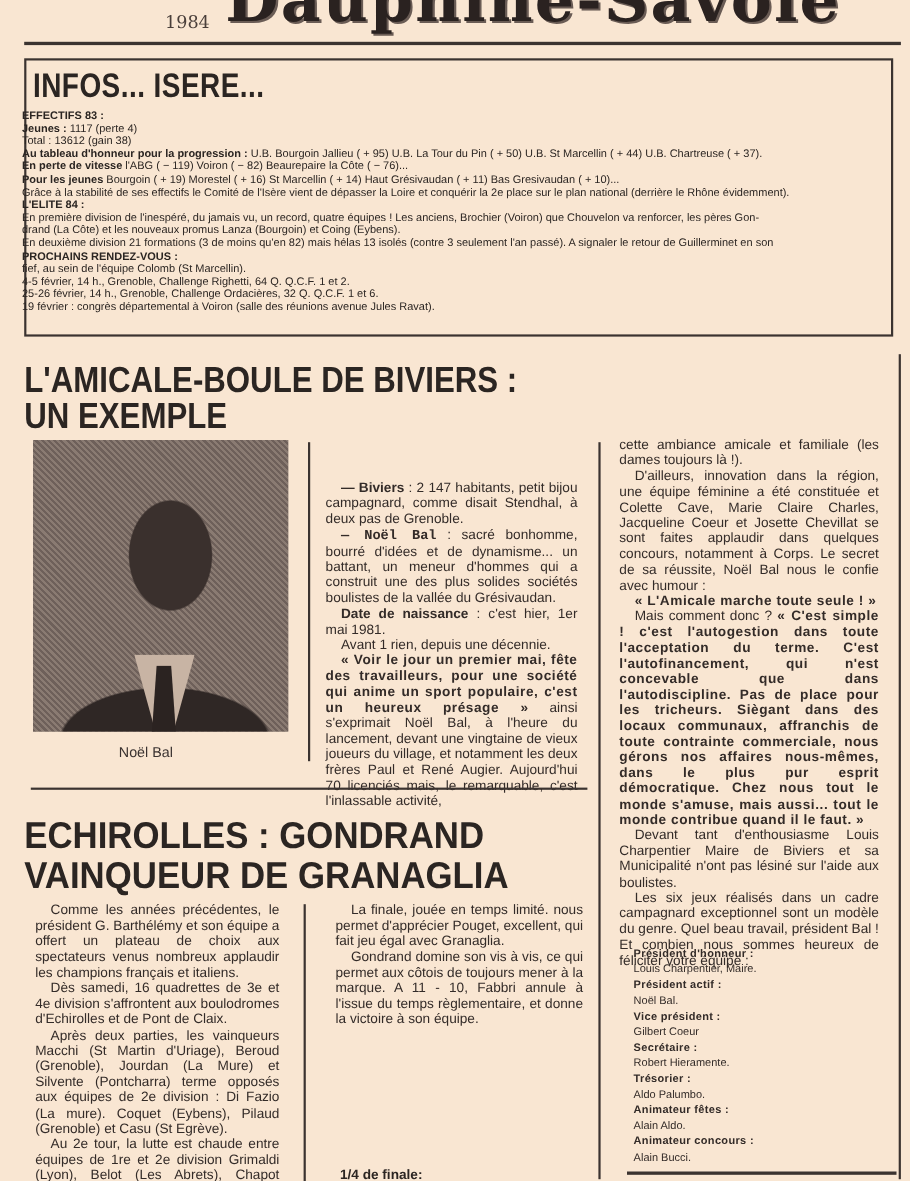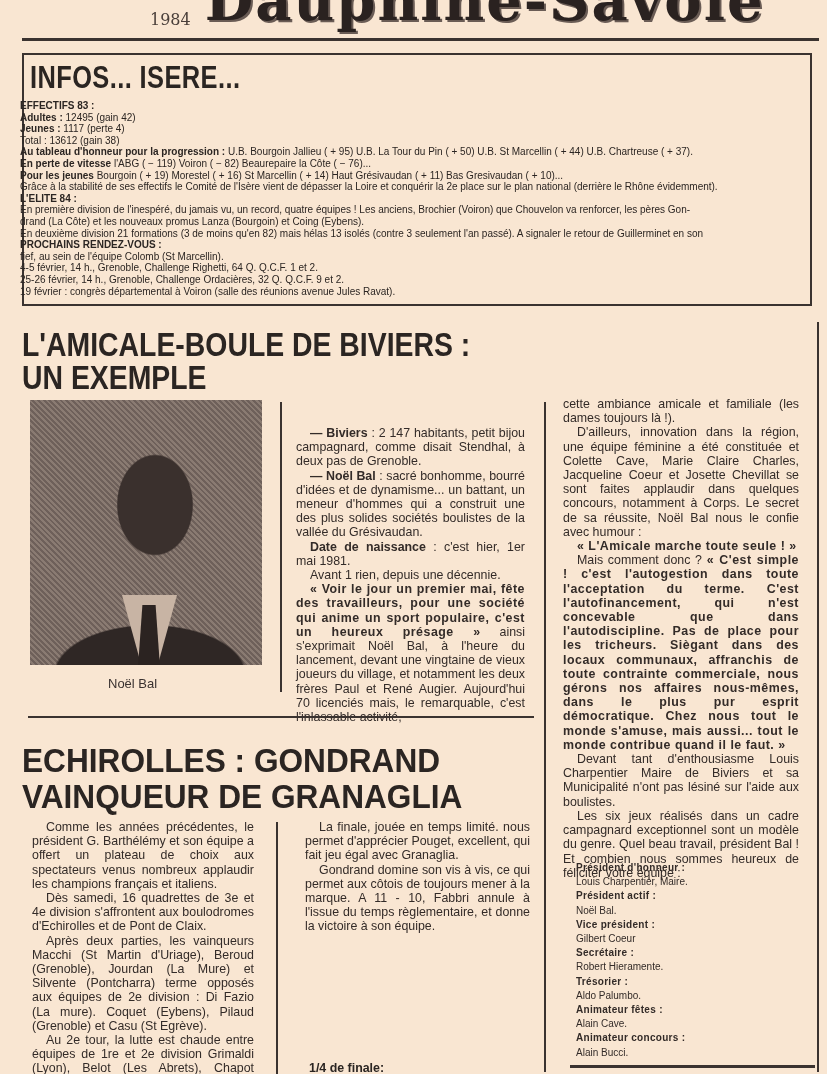--- a/index.html
+++ b/index.html
@@ -61,21 +61,21 @@
     position: absolute; left: 108px; top: 205px; width: 22px; height: 62px;
     background: #2b2321; clip-path: polygon(20% 0, 80% 0, 100% 100%, 0 100%);
   }
   .caption { left: 108px; top: 676px; font-size: 13px; color: #3a3230; }
   .col {
     font-size: 12.4px; line-height: 14.2px; text-align: justify; color: #332b28;
   }
   .col p { margin: 0; text-indent: 14px; }
   .col p.noind { text-indent: 0; }
   .col .qb { font-weight: bold; letter-spacing: 0.5px; }
-  .col-mid { left: 296px; top: 426px; width: 229px; }
+  .col-mid { left: 296px; top: 436px; width: 229px; }
   .col-right { left: 563px; top: 397px; width: 236px; }
   .col-e1 { left: 32px; top: 820px; width: 222px; }
   .col-e2 { left: 305px; top: 820px; width: 225px; }
   .officers { left: 576px; top: 861px; font-size: 10px; line-height: 14.2px; color: #332b28; }
   .officers .lbl { font-weight: bold; letter-spacing: 0.3px; }
   .quarter { left: 309px; top: 1061px; font-size: 12.4px; font-weight: bold; }
   .hr-mid { left: 28px; top: 716px; width: 506px; height: 2px; background: #3b3330; }
   .hr-bot { left: 570px; top: 1065px; width: 245px; height: 3px; background: #3b3330; }
 </style>
 </head>
@@ -83,54 +83,53 @@
 
 <div class="abs masthead">
   <span class="year">1984</span><span>Dauphiné-Savoie</span>
 </div>
 <div class="abs rule-top"></div>
 
 <div class="abs infos-box"></div>
 <div class="abs infos-title">INFOS... ISERE...</div>
 <div class="abs infos-body" id="infos-body">
     <span class="ln"><b>EFFECTIFS 83 :</b></span>
-    <span class="ln"><b>Adultes :</b><span> 12495 (gain 42)</span></span>
     <span class="ln"><b>Jeunes :</b><span> 1117 (perte 4)</span></span>
     <span class="ln"><span>Total : 13612 (gain 38)</span></span>
     <span class="ln"><b>Au tableau d'honneur pour la progression :</b><span> U.B. Bourgoin Jallieu ( + 95) U.B. La Tour du Pin ( + 50) U.B. St Marcellin ( + 44) U.B. Chartreuse ( + 37).</span></span>
     <span class="ln"><b>En perte de vitesse</b><span> l'ABG ( − 119) Voiron ( − 82) Beaurepaire la Côte ( − 76)...</span></span>
     <span class="ln"><b>Pour les jeunes</b><span> Bourgoin ( + 19) Morestel ( + 16) St Marcellin ( + 14) Haut Grésivaudan ( + 11) Bas Gresivaudan ( + 10)...</span></span>
     <span class="ln"><span>Grâce à la stabilité de ses effectifs le Comité de l'Isère vient de dépasser la Loire et conquérir la 2e place sur le plan national (derrière le Rhône évidemment).</span></span>
     <span class="ln"><b>L'ELITE 84 :</b></span>
     <span class="ln"><span>En première division de l'inespéré, du jamais vu, un record, quatre équipes ! Les anciens, Brochier (Voiron) que Chouvelon va renforcer, les pères Gon-</span></span>
     <span class="ln"><span>drand (La Côte) et les nouveaux promus Lanza (Bourgoin) et Coing (Eybens).</span></span>
     <span class="ln"><span>En deuxième division 21 formations (3 de moins qu'en 82) mais hélas 13 isolés (contre 3 seulement l'an passé). A signaler le retour de Guillerminet en son</span></span>
     <span class="ln"><b>PROCHAINS RENDEZ-VOUS :</b></span>
     <span class="ln"><span>fief, au sein de l'équipe Colomb (St Marcellin).</span></span>
     <span class="ln"><span>4-5 février, 14 h., Grenoble, Challenge Righetti, 64 Q. Q.C.F. 1 et 2.</span></span>
-    <span class="ln"><span>25-26 février, 14 h., Grenoble, Challenge Ordacières, 32 Q. Q.C.F. 9 et 2.</span></span>
+    <span class="ln"><span>25-26 février, 14 h., Grenoble, Challenge Ordacières, 32 Q. Q.C.F. 1 et 6.</span></span>
     <span class="ln"><span>19 février : congrès départemental à Voiron (salle des réunions avenue Jules Ravat).</span></span>
   </div>
 
 <div class="abs headline h1">
   <div>L'AMICALE-BOULE DE BIVIERS :</div>
   <div>UN EXEMPLE</div>
 </div>
 <div class="abs vrule" style="left:817px; top:322px; height:750px;"></div>
 
 <div class="abs photo">
   <div class="collar"></div>
   <div class="tie"></div>
 </div>
 <div class="abs caption">Noël Bal</div>
 
 <div class="abs vrule" style="left:280px; top:402px; height:290px;"></div>
 <div class="abs col col-mid" id="col-mid">
     <p><span style="font-weight: bold;">— Biviers</span><span> : 2 147 habitants, petit bijou campagnard, comme disait Stendhal, à deux pas de Grenoble.</span></p>
-    <p><span style="font-weight: bold;">— Noël Bal</span><span> : sacré bonhomme, bourré d'idées et de dynamisme... un battant, un meneur d'hommes qui a construit une des plus solides sociétés boulistes de la vallée du Grésivaudan.</span></p>
+    <p><span style="font-weight: bold; font-family: Liberation Mono, monospace;">— Noël Bal</span><span> : sacré bonhomme, bourré d'idées et de dynamisme... un battant, un meneur d'hommes qui a construit une des plus solides sociétés boulistes de la vallée du Grésivaudan.</span></p>
     <p><span style="font-weight: bold;">Date de naissance</span><span> : c'est hier, 1er mai 1981.</span></p>
     <p><span>Avant 1 rien, depuis une décennie.</span></p>
     <p><span class="qb">« Voir le jour un premier mai, fête des travailleurs, pour une société qui anime un sport populaire, c'est un heureux présage »</span><span> ainsi s'exprimait Noël Bal, à l'heure du lancement, devant une vingtaine de vieux joueurs du village, et notamment les deux frères Paul et René Augier. Aujourd'hui 70 licenciés mais, le remarquable, c'est l'inlassable activité,</span></p>
   </div>
 <div class="abs vrule" style="left:544px; top:402px; height:670px;"></div>
 <div class="abs col col-right" id="col-right">
     <p class=" noind"><span>cette ambiance amicale et familiale (les dames toujours là !).</span></p>
     <p><span>D'ailleurs, innovation dans la région, une équipe féminine a été constituée et Colette Cave, Marie Claire Charles, Jacqueline Coeur et Josette Chevillat se sont faites applaudir dans quelques concours, notamment à Corps. Le secret de sa réussite, Noël Bal nous le confie avec humour :</span></p>
     <p><span class="qb">« L'Amicale marche toute seule ! »</span></p>
     <p><span>Mais comment donc ? </span><span class="qb">« C'est simple ! c'est l'autogestion dans toute l'acceptation du terme. C'est l'autofinancement, qui n'est concevable que dans l'autodiscipline. Pas de place pour les tricheurs. Siègant dans des locaux communaux, affranchis de toute contrainte commerciale, nous gérons nos affaires nous-mêmes, dans le plus pur esprit démocratique. Chez nous tout le monde s'amuse, mais aussi... tout le monde contribue quand il le faut. »</span></p>
@@ -142,21 +141,21 @@
     <div>Louis Charpentier, Maire.</div>
     <div class="lbl">Président actif :</div>
     <div>Noël Bal.</div>
     <div class="lbl">Vice président :</div>
     <div>Gilbert Coeur</div>
     <div class="lbl">Secrétaire :</div>
     <div>Robert Hieramente.</div>
     <div class="lbl">Trésorier :</div>
     <div>Aldo Palumbo.</div>
     <div class="lbl">Animateur fêtes :</div>
-    <div>Alain Cave.</div>
+    <div>Alain Aldo.</div>
     <div class="lbl">Animateur concours :</div>
     <div>Alain Bucci.</div>
   </div>
 <div class="abs hr-bot"></div>
 
 <div class="abs hr-mid"></div>
 <div class="abs headline h2">
   <div>ECHIROLLES : GONDRAND</div>
   <div>VAINQUEUR DE GRANAGLIA</div>
 </div>

